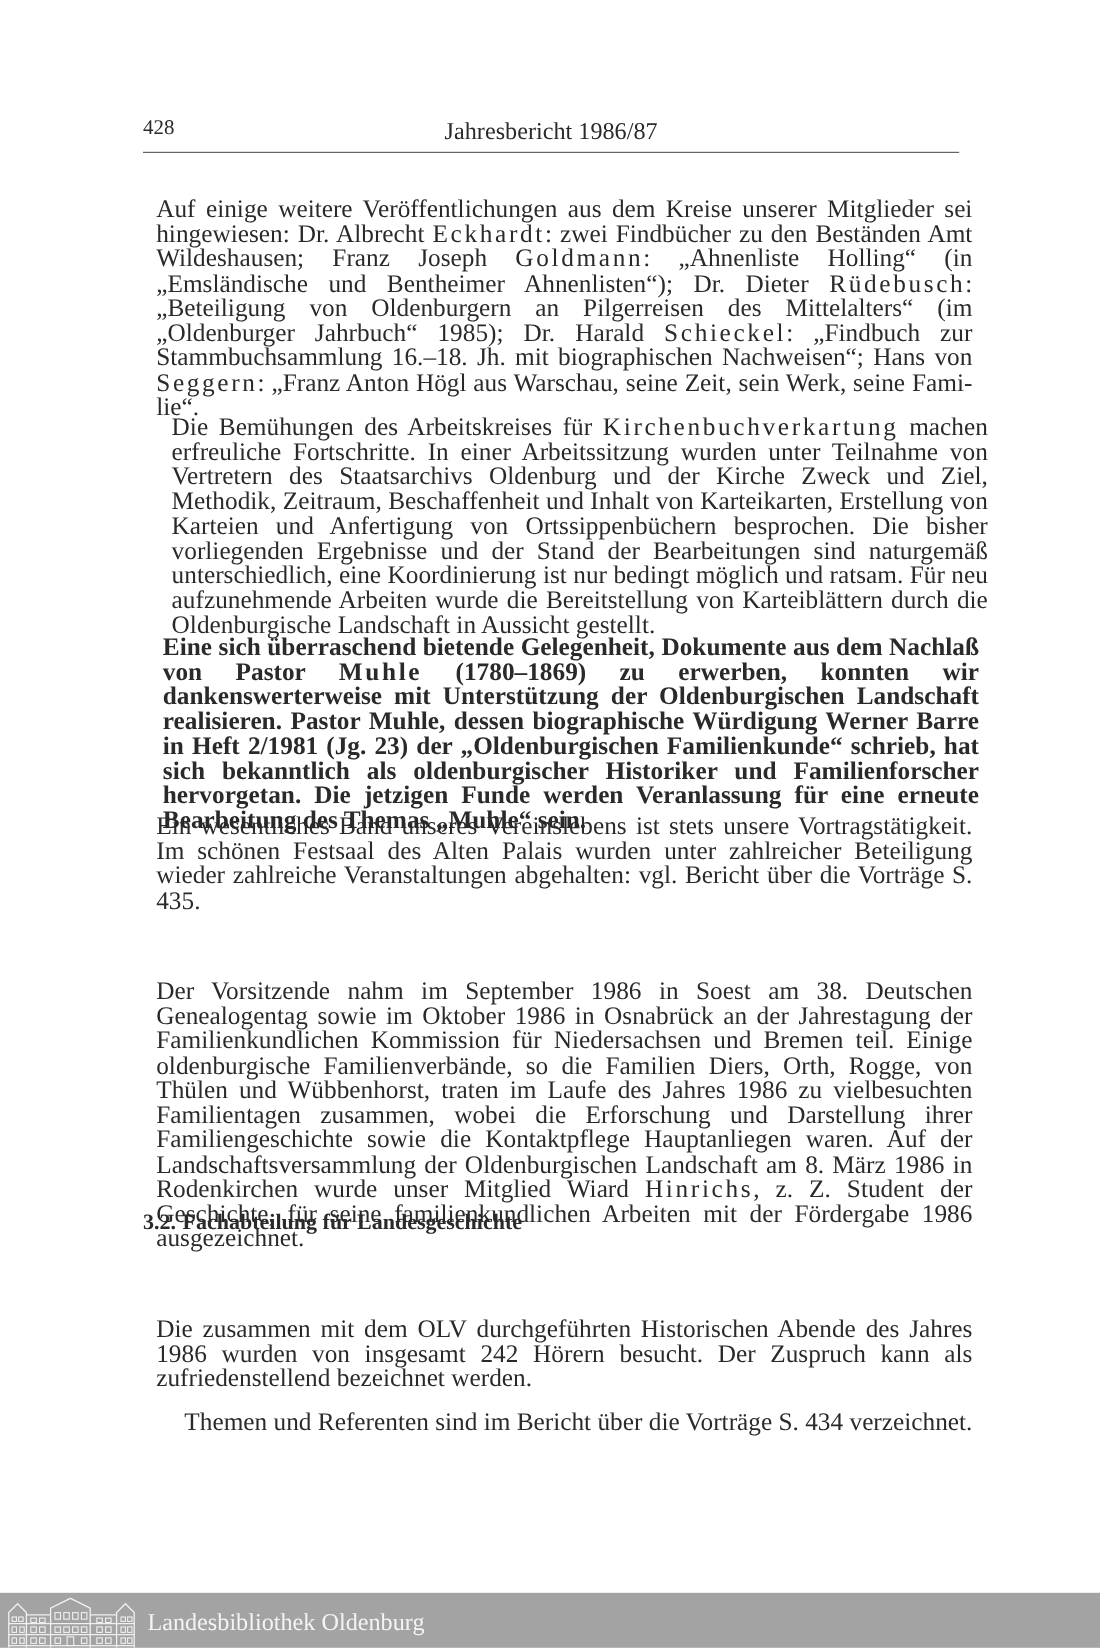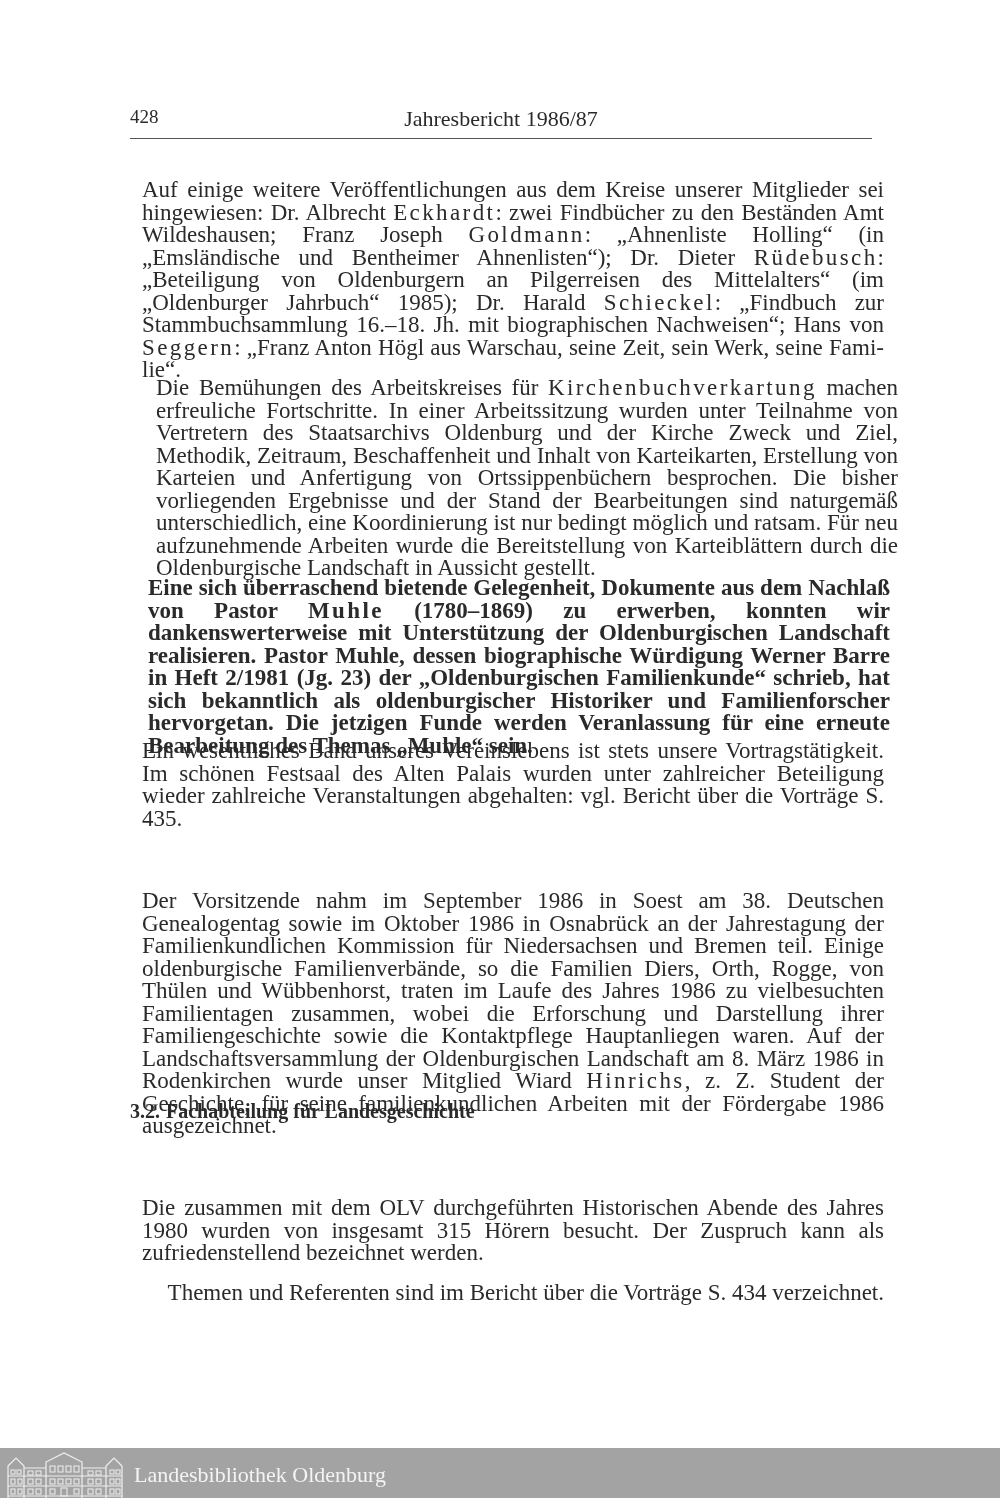--- a/index.html
+++ b/index.html
@@ -43,21 +43,21 @@
 <p class="para p3"><span>Eine sich überraschend bietende Gelegenheit, Dokumente aus dem Nachlaß von Pastor </span><span class="sp">Muhle</span><span> (1780–1869) zu erwerben, konnten wir dankenswerterweise mit Unterstützung der Oldenburgischen Landschaft realisieren. Pastor Muhle, dessen biographische Würdi­gung Werner Barre in Heft 2/1981 (Jg. 23) der „Oldenburgischen Familienkunde“ schrieb, hat sich bekanntlich als oldenburgischer Historiker und Familienforscher hervorgetan. Die jetzigen Funde werden Veranlassung für eine erneute Bearbeitung des Themas „Muhle“ sein.</span></p>
 
 <p class="para p4">Ein wesentliches Band unseres Vereinslebens ist stets unsere Vortragstätigkeit. Im schönen Festsaal des Alten Palais wurden unter zahlreicher Beteiligung wieder zahlreiche Veran­staltungen abgehalten: vgl. Bericht über die Vorträge S. 435.</p>
 
 <p class="para p5"><span>Der Vorsitzende nahm im September 1986 in Soest am 38. Deutschen Genealogentag so­wie im Oktober 1986 in Osnabrück an der Jahrestagung der Familienkundlichen Kommis­sion für Niedersachsen und Bremen teil. Einige oldenburgische Familienverbände, so die Familien Diers, Orth, Rogge, von Thülen und Wübbenhorst, traten im Laufe des Jahres 1986 zu vielbesuchten Familientagen zusammen, wobei die Erforschung und Darstellung ihrer Familiengeschichte sowie die Kontaktpflege Hauptanliegen waren. Auf der Land­schaftsversammlung der Oldenburgischen Landschaft am 8. März 1986 in Rodenkirchen wurde unser Mitglied Wiard </span><span class="sp">Hinrichs</span><span>, z. Z. Student der Geschichte, für seine familien­kundlichen Arbeiten mit der Fördergabe 1986 ausgezeichnet.</span></p>
 
 <div class="section">
   <div class="section-title"><span class="section-num">3.2.</span><span>Fachabteilung für Landesgeschichte</span></div>
 </div>
 
-<p class="para p6">Die zusammen mit dem OLV durchgeführten Historischen Abende des Jahres 1980 wur­den von insgesamt 315 Hörern besucht. Der Zuspruch kann als zufriedenstellend bezeich­net werden.</p>
+<p class="para p6">Die zusammen mit dem OLV durchgeführten Historischen Abende des Jahres 1986 wur­den von insgesamt 242 Hörern besucht. Der Zuspruch kann als zufriedenstellend bezeich­net werden.</p>
 
 <p class="para p7">Themen und Referenten sind im Bericht über die Vorträge S. 434 verzeichnet.</p>
 
 <div class="footer">
   <svg class="footer-logo" viewBox="0 0 118 46" fill="none" stroke="#f0f0f0" stroke-width="1.2">
     <path d="M2 46 V14 L10 6 L18 14 V46"></path>
     <path d="M40 46 V10 L58 1 L76 10 V46"></path>
     <path d="M100 46 V14 L108 6 L116 14 V46"></path>
     <path d="M18 16 H40 M76 16 H100"></path>
     <path d="M2 24 H116 M2 34 H116 M2 44 H116"></path>

